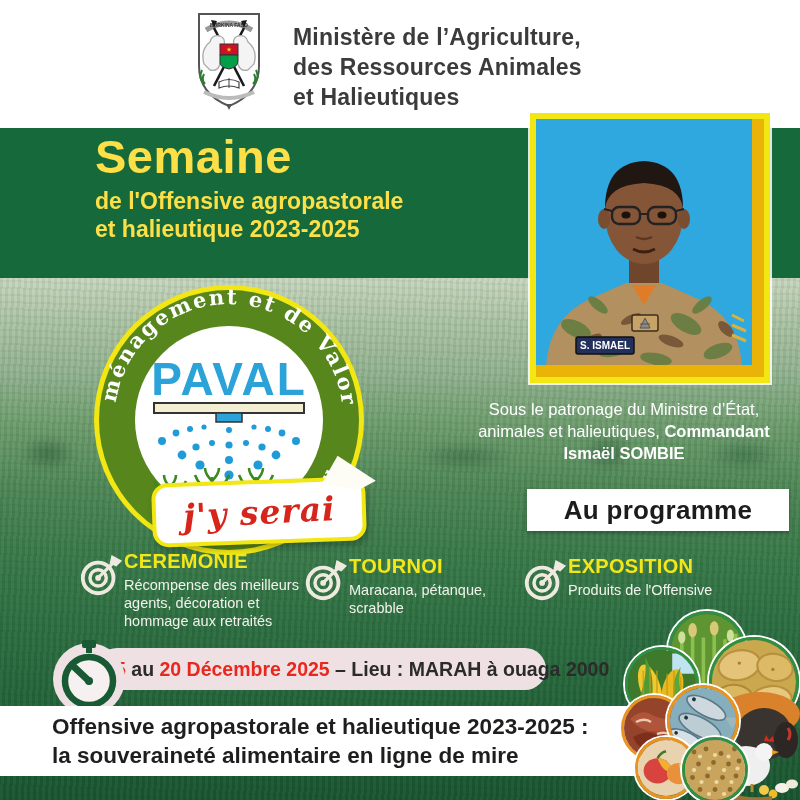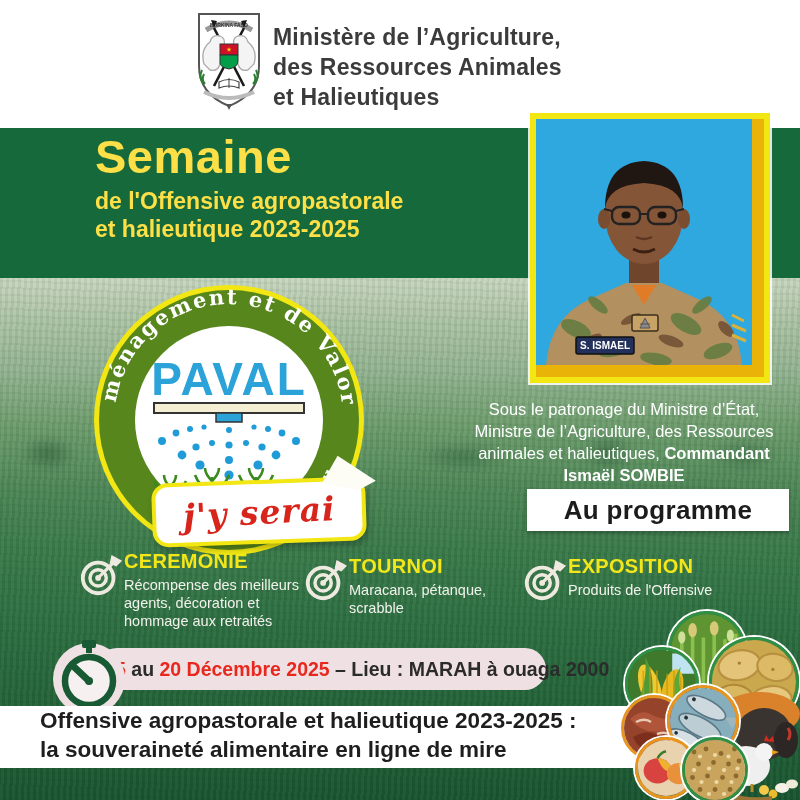--- a/index.html
+++ b/index.html
@@ -16,21 +16,21 @@
     background-image:
       radial-gradient(40px 26px at 6% 55%,rgba(25,70,40,.6),transparent 70%),
       radial-gradient(60px 24px at 22% 60%,rgba(30,80,45,.5),transparent 70%),
       radial-gradient(30px 30px at 38% 50%,rgba(25,70,40,.55),transparent 70%),
       radial-gradient(70px 22px at 58% 62%,rgba(30,80,45,.5),transparent 70%),
       radial-gradient(36px 28px at 76% 52%,rgba(25,70,40,.55),transparent 70%),
       radial-gradient(50px 24px at 93% 58%,rgba(30,80,45,.5),transparent 70%);}
   
   .header{position:absolute;left:0;top:0;width:800px;height:128px;background:#ffffff;}
   .coat{position:absolute;left:192px;top:8px;width:74px;height:106px;}
-  .ministry{position:absolute;left:273px;top:22px;color:#3b3b3b;font-size:23px;
+  .ministry{position:absolute;left:293px;top:22px;color:#3b3b3b;font-size:23px;
     font-weight:600;line-height:30px;letter-spacing:.2px;}
   
   .band{position:absolute;left:0;top:128px;width:800px;height:150px;background:#15693B;}
   .title-block{position:absolute;left:95px;top:131px;color:#fde047;}
   .title-main{font-size:47px;font-weight:800;letter-spacing:.5px;line-height:52px;}
   .title-sub{font-size:23px;font-weight:700;line-height:28px;margin-top:4px;}
   
   .photo{position:absolute;left:530px;top:113px;width:228px;height:258px;
     border:6px solid #F2E713;box-shadow:0 0 0 2px rgba(255,255,255,.85);background:#eab308;}
   .photo svg{display:block;}
@@ -61,22 +61,22 @@
   .item2{left:303px;top:555px;width:200px;}
   .item3{left:522px;top:555px;width:250px;}
   
   .pill{position:absolute;left:96px;top:648px;width:450px;height:42px;background:#EFE1E3;
     border-radius:21px;display:flex;align-items:center;justify-content:center;
     padding-left:40px;box-sizing:border-box;}
   .pill .txt{font-size:19.5px;font-weight:800;color:#2b2b2b;white-space:nowrap;}
   .pill .red{color:#E8281E;}
   .stopwatch{position:absolute;left:50px;top:638px;width:78px;height:78px;}
   
-  .footer-band{position:absolute;left:0;top:706px;width:652px;height:62px;background:#ffffff;
-    display:flex;flex-direction:column;padding-left:40px;box-sizing:border-box;}
+  .footer-band{position:absolute;left:0;top:706px;width:652px;height:70px;background:#ffffff;
+    display:flex;flex-direction:column;justify-content:center;padding-left:52px;box-sizing:border-box;}
   .footer-band div{color:#1e1e1e;font-size:22.5px;font-weight:800;line-height:29px;}
   
   .circle{position:absolute;border-radius:50%;overflow:hidden;box-sizing:border-box;}
   .b-green{border:3px solid #2f8f45;box-shadow:0 0 0 2px #ffffff;}
   .b-orange{border:3px solid #E8941F;box-shadow:0 0 0 2px #ffffff;}
   .circle svg{display:block;width:100%;height:100%;}
   .poultry{position:absolute;left:698px;top:688px;width:102px;height:112px;}
 </style>
 </head>
 <body>
@@ -162,21 +162,20 @@
       <rect x="40" y="218" width="58" height="17" rx="2" fill="#23305c" stroke="#111" stroke-width="1.5"></rect>
       <text x="69" y="230" font-size="10" font-weight="bold" fill="#ffffff" text-anchor="middle">S. ISMAEL</text>
       <g stroke="#d8b23c" stroke-width="3" fill="none">
         <path d="M196 196 l12 6 M196 206 l14 6 M196 216 l14 6"></path>
       </g>
     </svg>
   </div>
 
   <div class="patronage">
     <div>Sous le patronage du Ministre d’État,</div>
-    <div>Ministre de l’Agriculture, des Ressources</div>
     <div><span>animales et halieutiques, </span><b>Commandant</b></div>
     <div><b>Ismaël SOMBIE</b></div>
   </div>
 
   <div class="logo">
     <svg viewBox="0 0 274 274" width="274" height="274">
       <circle cx="137" cy="137" r="135" fill="#F2E713"></circle>
       <circle cx="137" cy="137" r="130" fill="#56861C"></circle>
       <circle cx="137" cy="137" r="94" fill="#ffffff"></circle>
       <defs>

